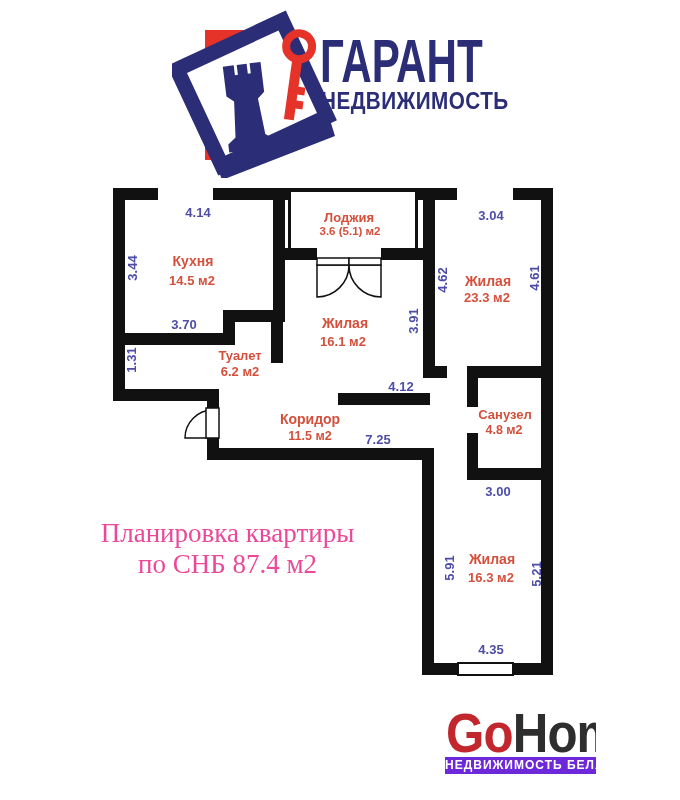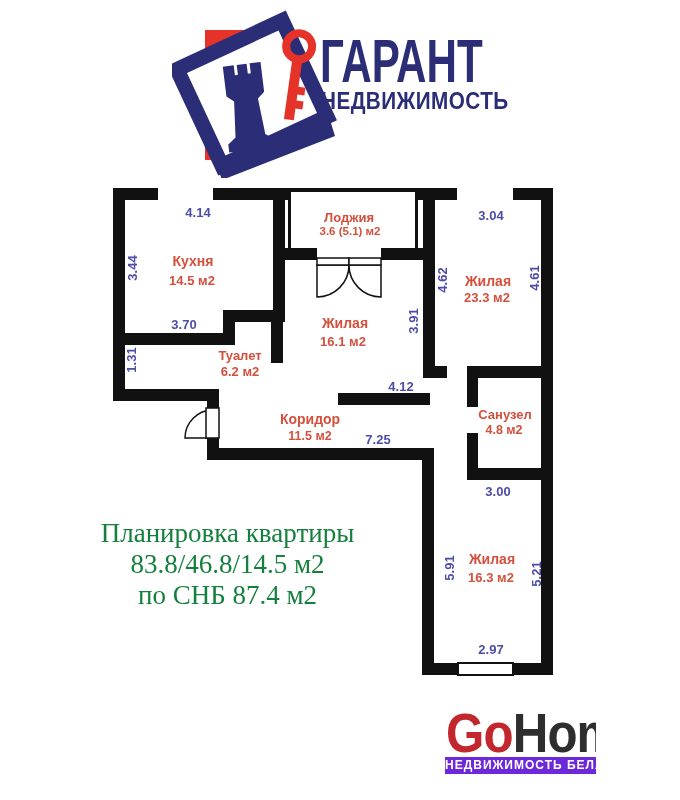--- a/index.html
+++ b/index.html
@@ -16,21 +16,21 @@
   
   .rname,.rarea,.dim{position:absolute;transform:translate(-50%,-50%);white-space:nowrap;}
   .rname{color:#d4503c;font-size:14px;font-weight:600;}
   .rarea{color:#d4503c;font-size:13px;font-weight:700;}
   .small .rname,.rname.small{font-size:13px;}
   .dim{color:#4d4da8;font-size:13px;font-weight:600;}
   .dim.v{transform:translate(-50%,-50%) rotate(-90deg);}
 
   
   .desc{position:absolute;left:20px;top:518px;width:415px;text-align:center;
-    font-family:"Liberation Serif",serif;font-size:27px;line-height:31px;color:#15803d;}
+    font-family:"Liberation Serif",serif;font-size:27px;line-height:31px;color:#ec4899;}
 
   
   .gohome-word{position:absolute;left:446px;top:705px;font-size:56px;font-weight:700;
     line-height:1;letter-spacing:-1px;transform:scaleX(.88);transform-origin:left top;white-space:nowrap;}
   .gohome-go{color:#c1272d;}
   .gohome-home{color:#2e2e2e;}
   .gohome-bar{position:absolute;left:445px;top:757px;width:190px;height:17px;background:#6d28d9;
     color:#fff;font-size:12px;font-weight:700;letter-spacing:1px;text-align:center;line-height:17px;white-space:nowrap;}
 </style>
 </head>
@@ -130,24 +130,23 @@
   <div class="dim v" style="left:131px;top:360px">1.31</div>
   <div class="dim v" style="left:413px;top:321px">3.91</div>
   <div class="dim" style="left:401px;top:386px">4.12</div>
   <div class="dim" style="left:378px;top:439px">7.25</div>
   <div class="dim" style="left:491px;top:215px">3.04</div>
   <div class="dim v" style="left:442px;top:280px">4.62</div>
   <div class="dim v" style="left:534px;top:278px">4.61</div>
   <div class="dim" style="left:498px;top:491px">3.00</div>
   <div class="dim v" style="left:449px;top:568px">5.91</div>
   <div class="dim v" style="left:536px;top:574px">5.21</div>
-  <div class="dim" style="left:491px;top:649px">2.97</div>
+  <div class="dim" style="left:491px;top:649px">4.35</div>
 
   <div class="desc">
     <div>Планировка квартиры</div>
-    <div>83.8/46.8/14.5 м2</div>
     <div>по СНБ 87.4 м2</div>
   </div>
 
   <div class="gohome-word"><span class="gohome-go">Go</span><span class="gohome-home">Home</span></div>
   <div class="gohome-bar">НЕДВИЖИМОСТЬ БЕЛАРУСИ</div>
 
 </div>
 
 </body></html>

